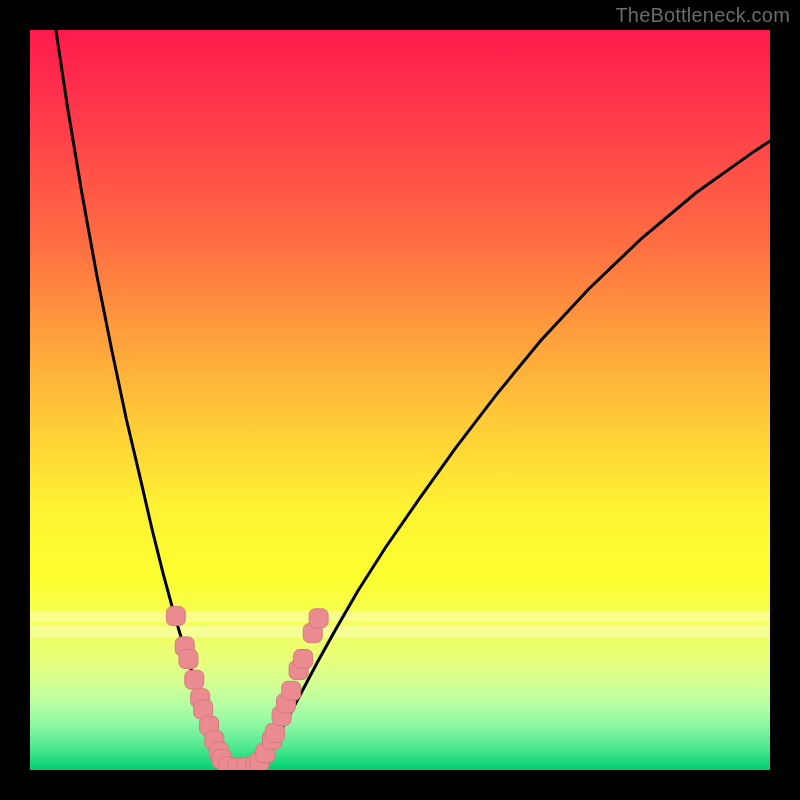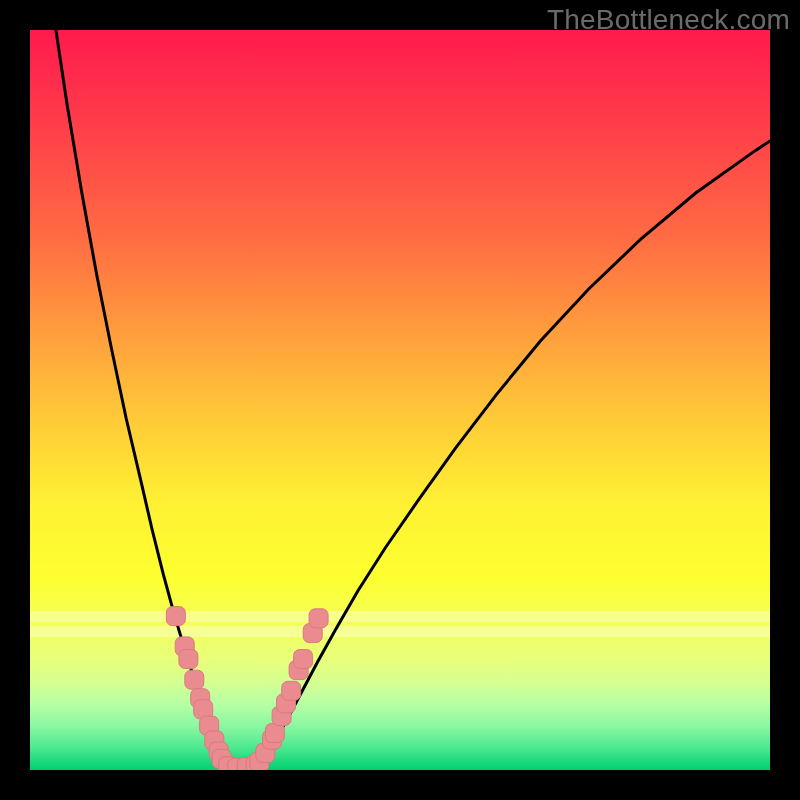--- a/index.html
+++ b/index.html
@@ -62,21 +62,21 @@
     left: 0;
     top: 0;
     width: 100%;
     height: 100%;
   }
   .watermark {
     position: absolute;
     top: 4px;
     right: 10px;
     color: #6b6b6b;
-    font-size: 28px;
+    font-size: 20px;
     font-weight: 400;
     letter-spacing: 0.2px;
   }
 </style>
 </head>
 <body>
 
 <div class="frame">
   <div class="plot-area">
     <div class="gradient"></div>

